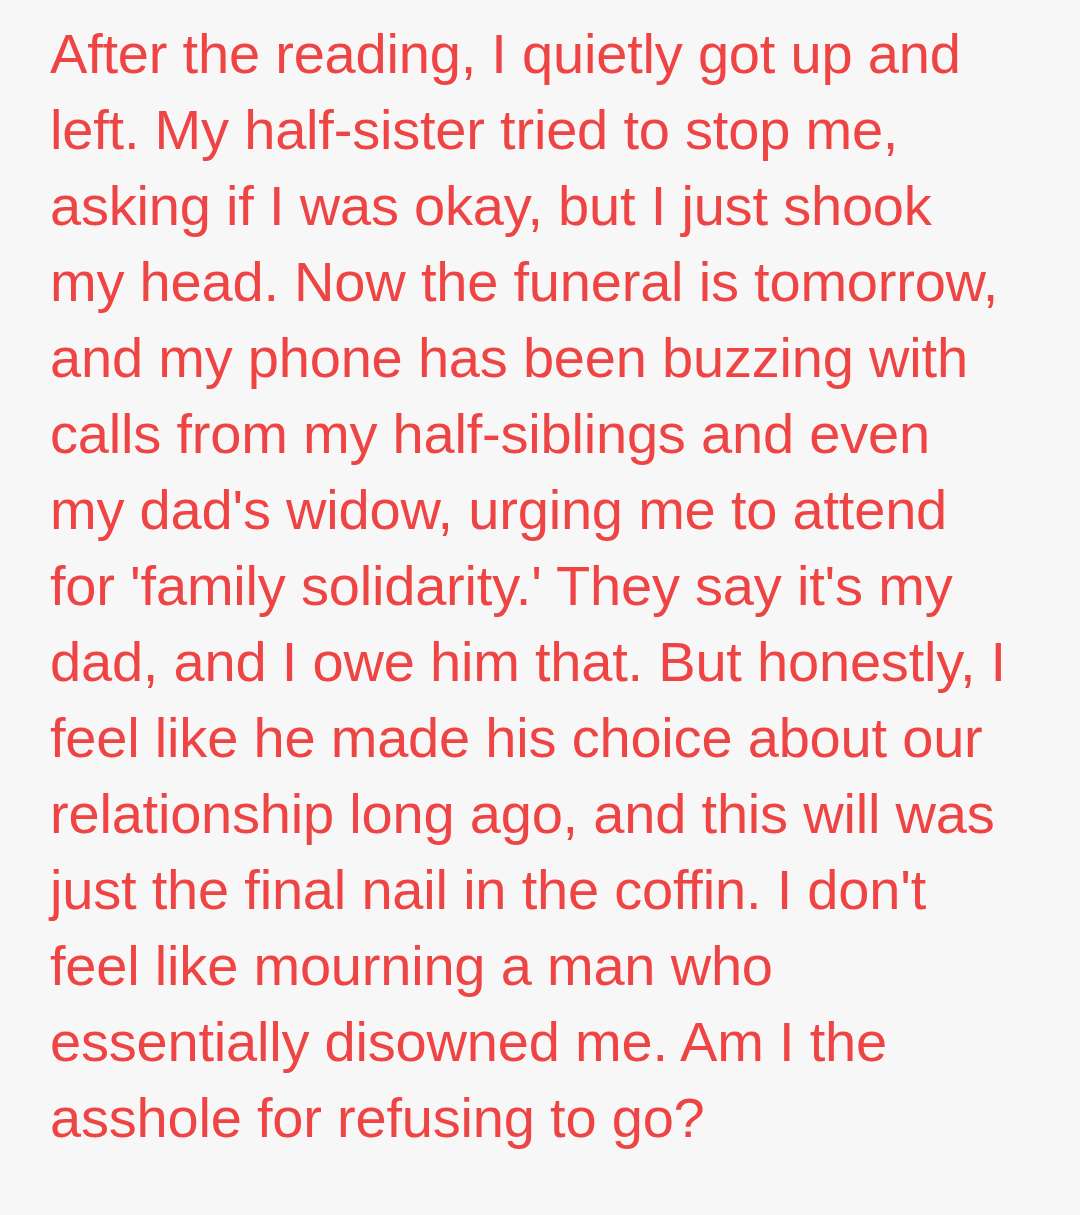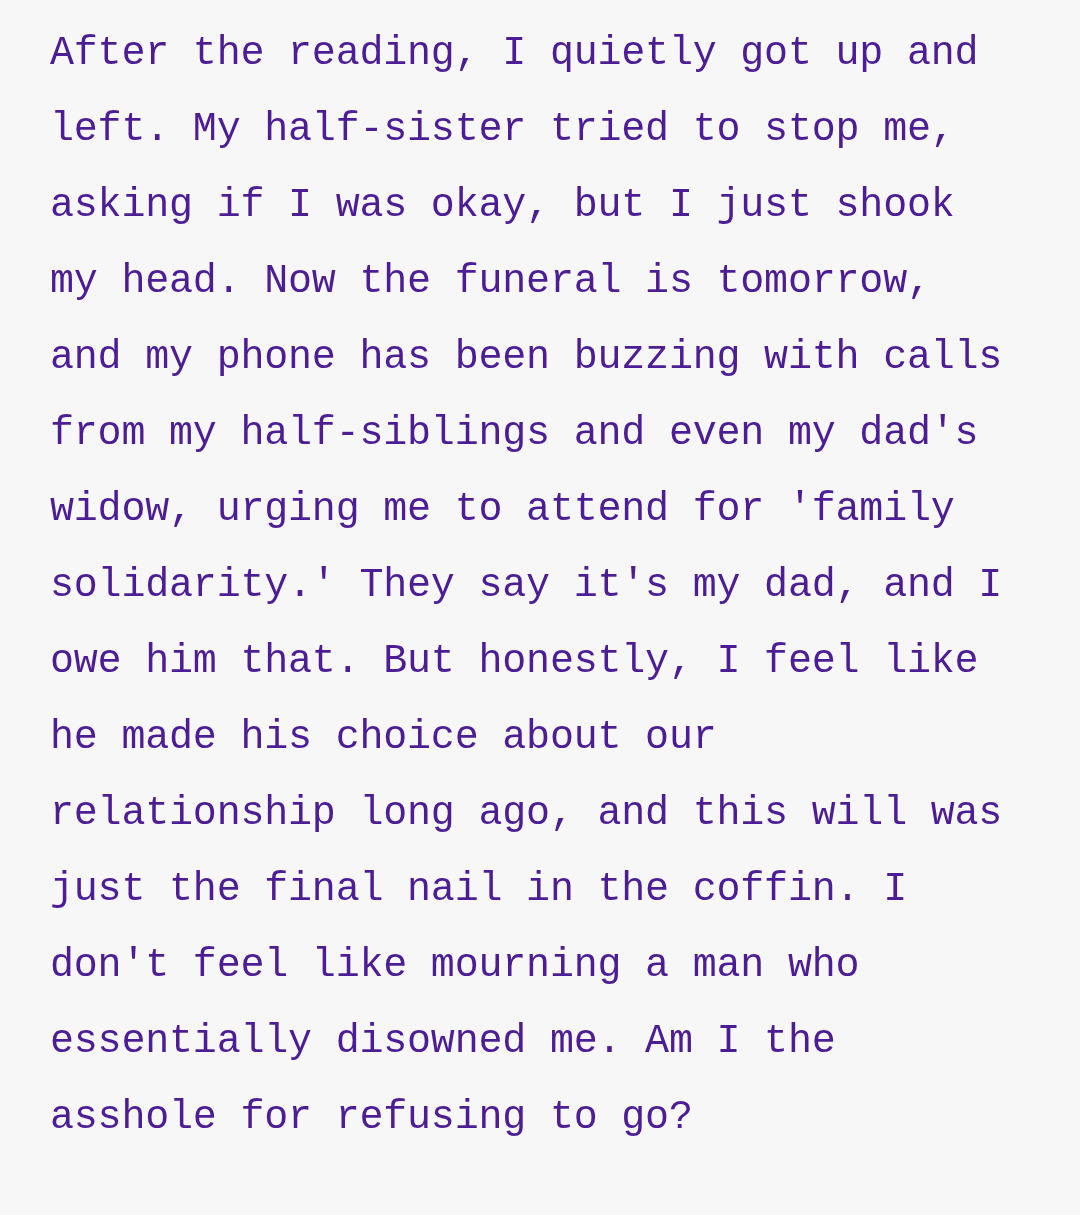--- a/index.html
+++ b/index.html
@@ -14,24 +14,24 @@
     -webkit-font-smoothing: antialiased;
   }
   .page {
     box-sizing: border-box;
     width: 1080px;
     height: 1215px;
     background: #f7f7f7;
     padding: 16px 70px 0 50px;
   }
   .story-text {
-    font-family: Liberation Mono, monospace;
-    font-size: 40px;
+    font-family: Liberation Sans, sans-serif;
+    font-size: 56px;
     line-height: 76px;
-    color: #4c1d95;
+    color: #ef4444;
     letter-spacing: -0.2px;
     font-weight: 400;
     white-space: pre-wrap;
     word-wrap: break-word;
     margin: 0;
   }
 </style>
 </head>
 <body>
 

